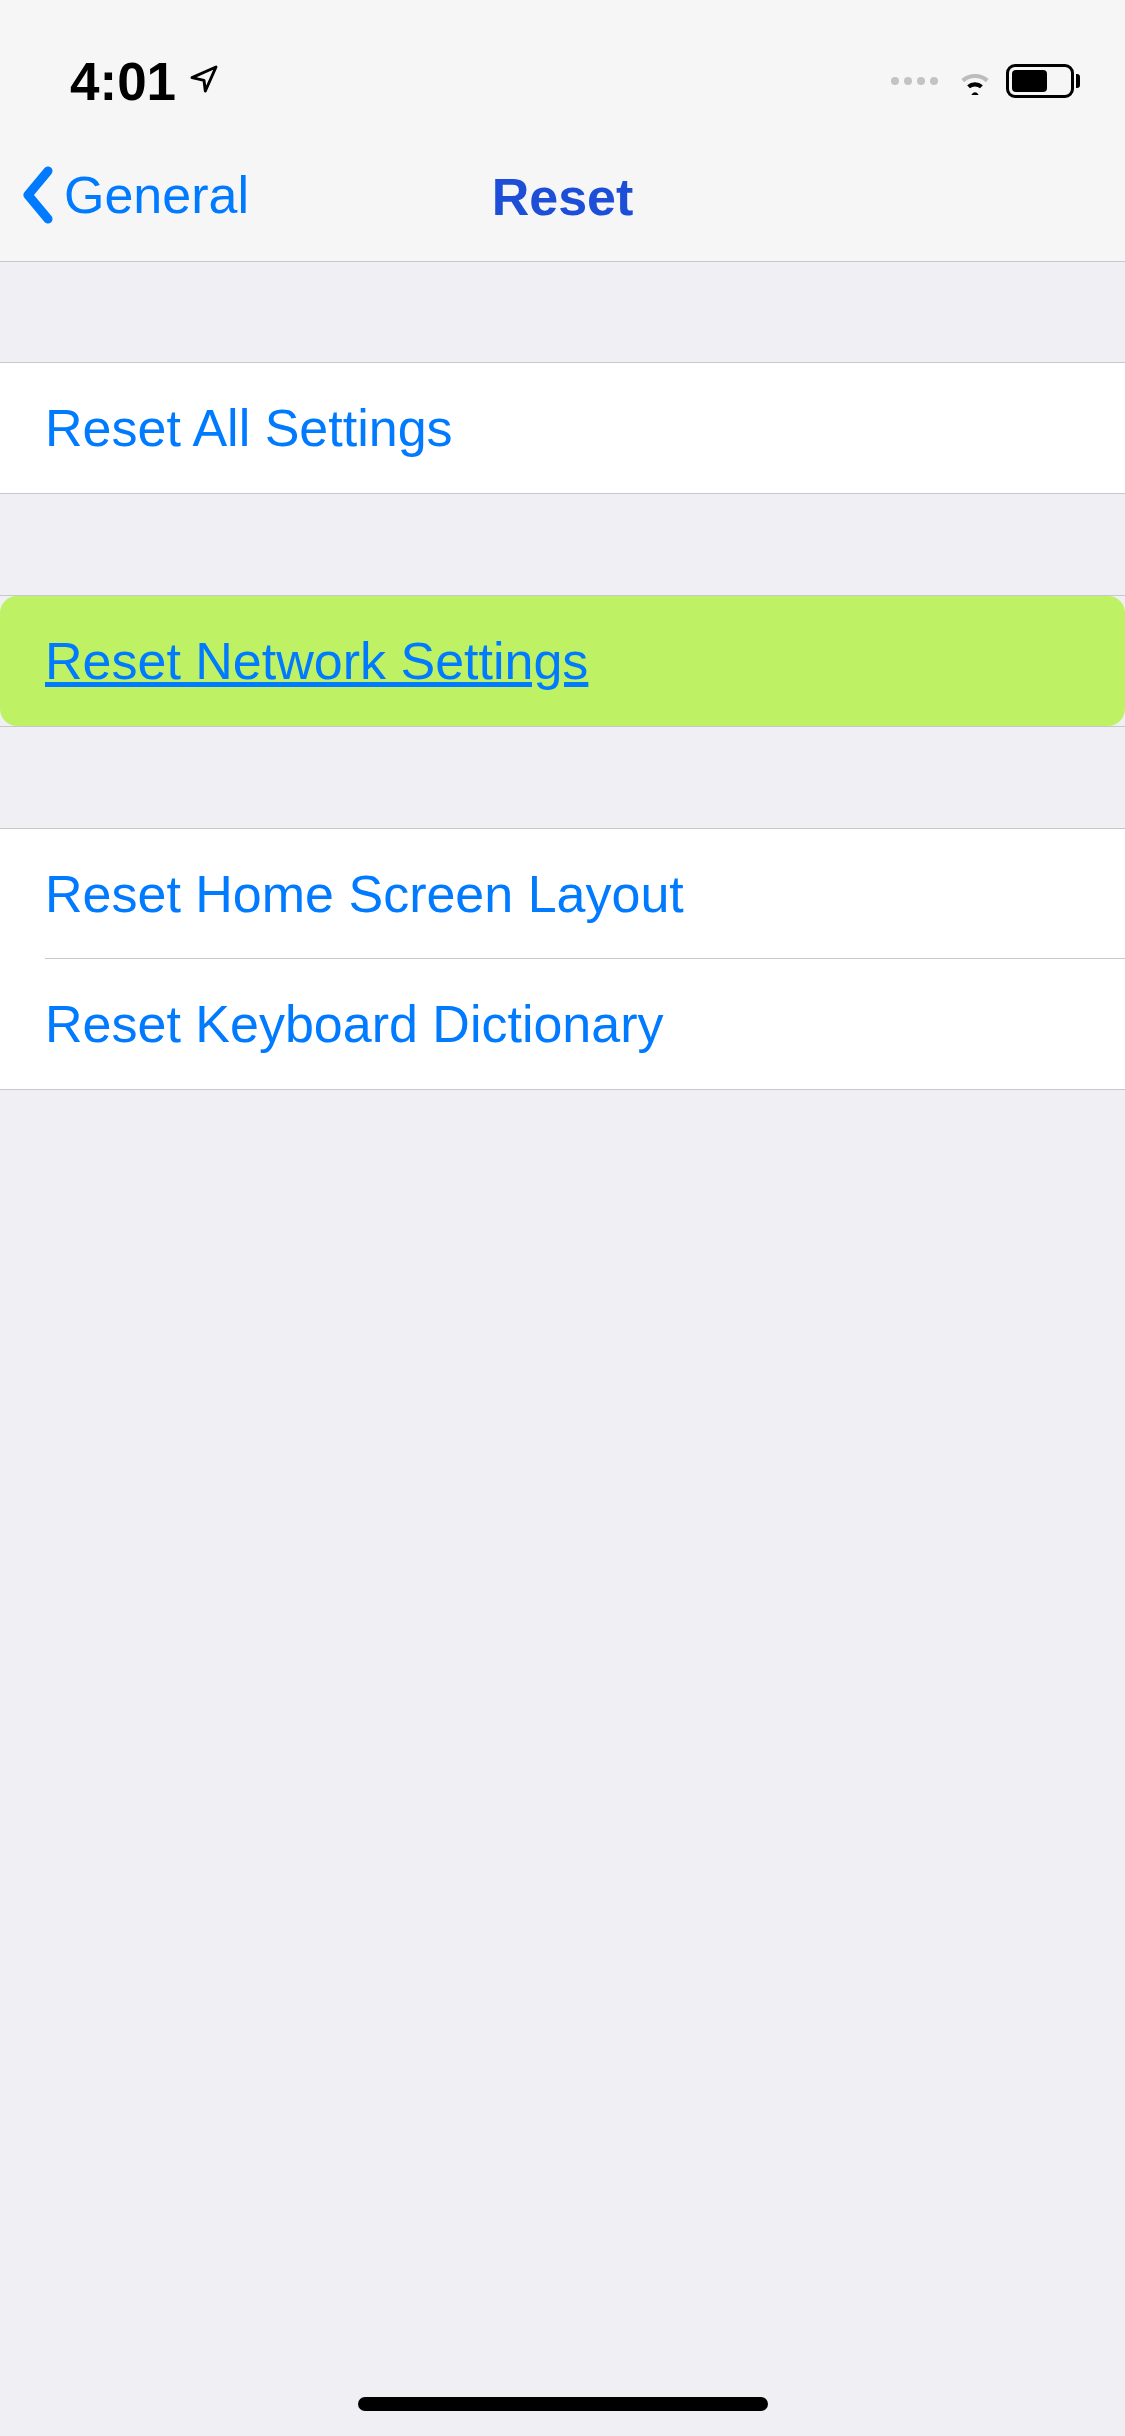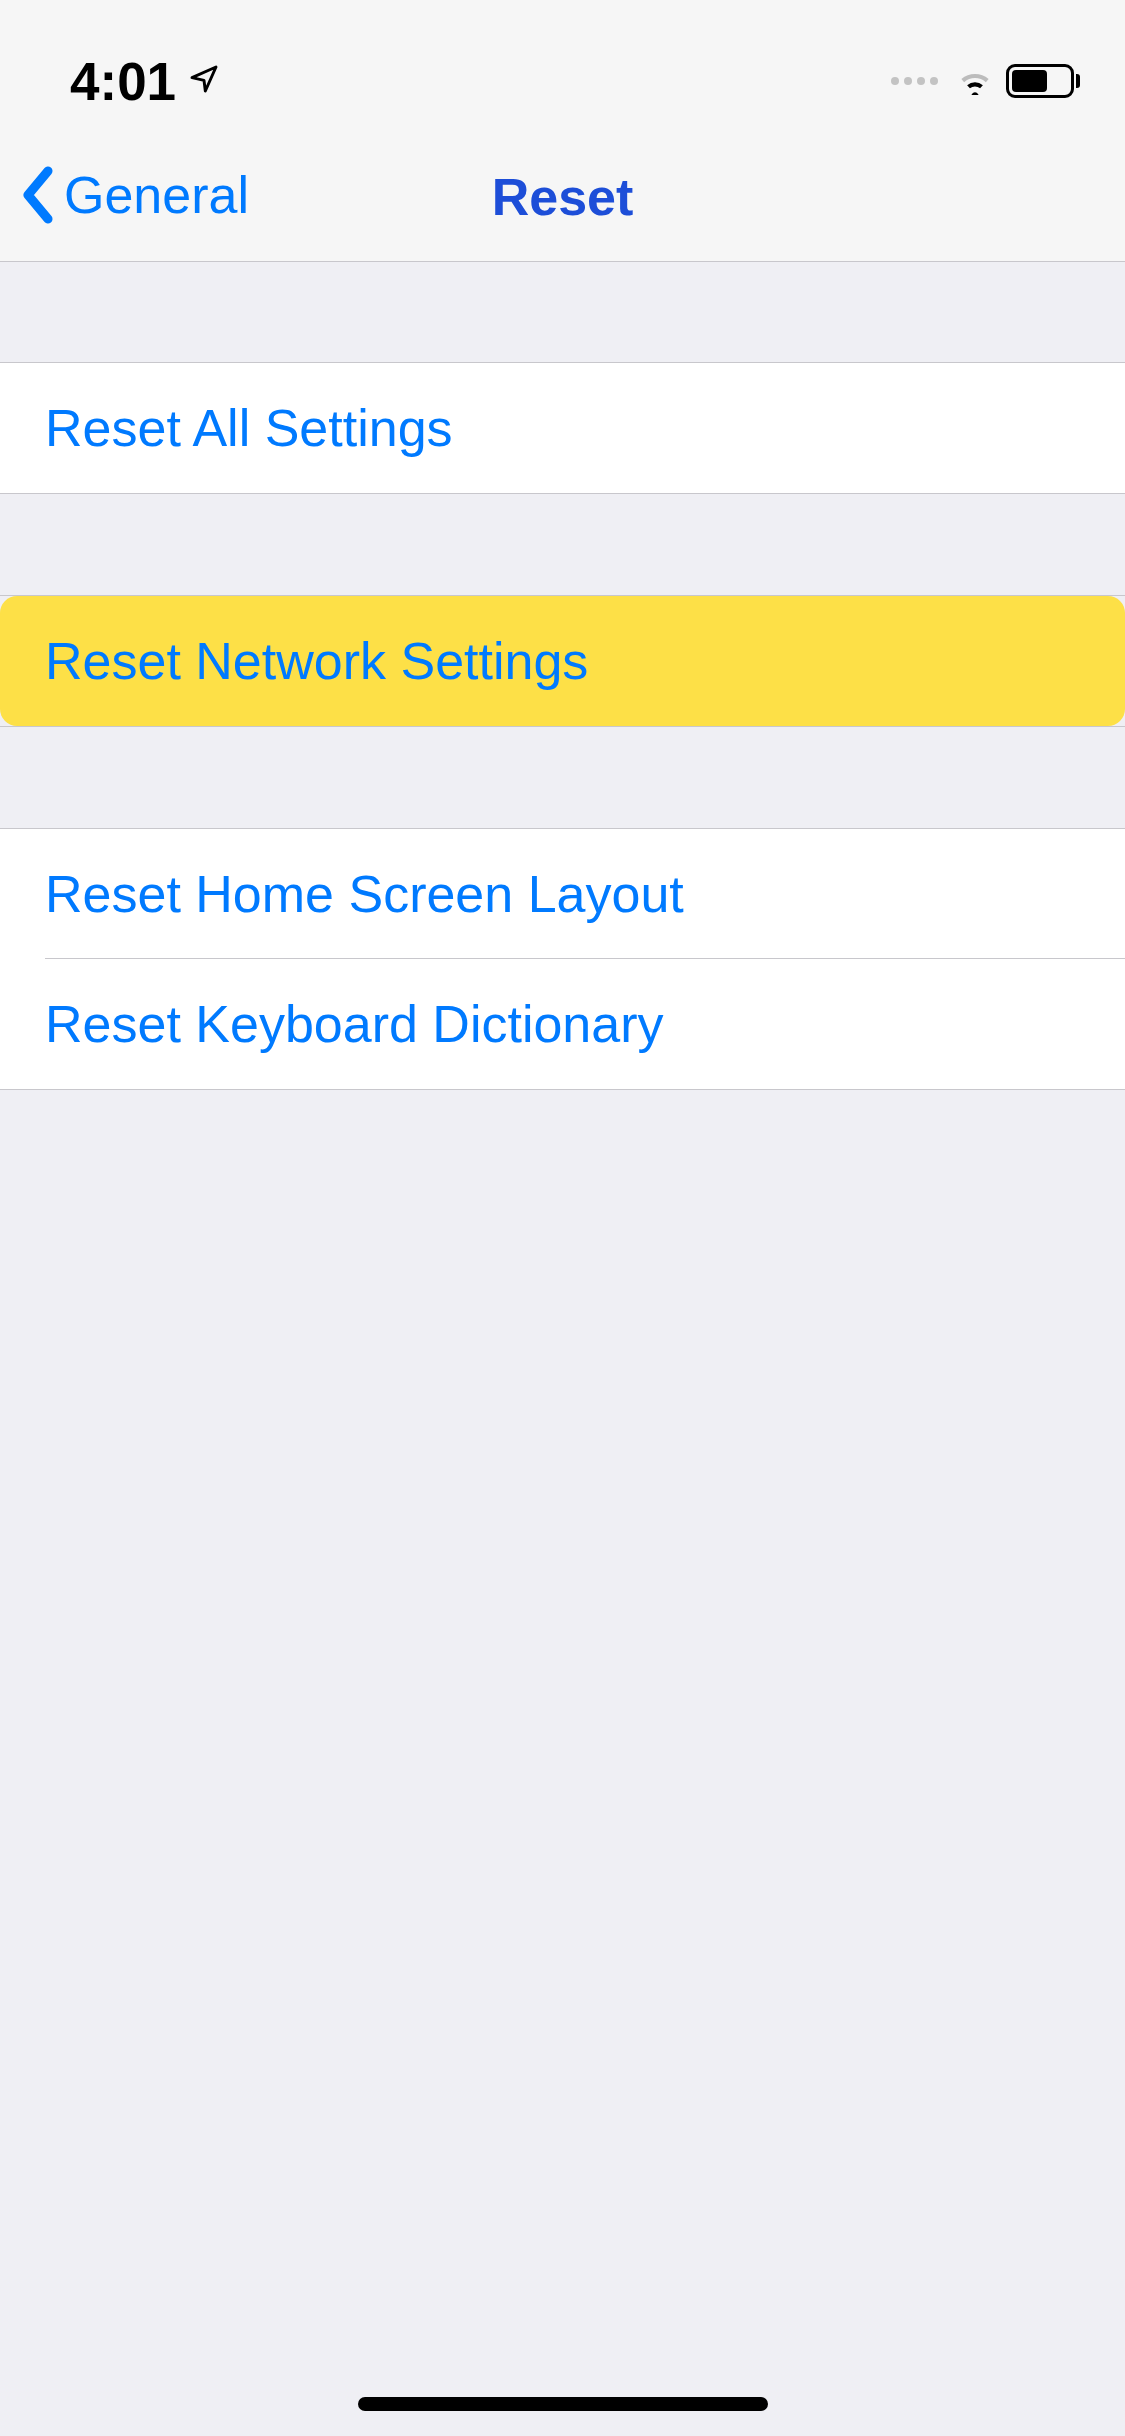--- a/index.html
+++ b/index.html
@@ -146,21 +146,22 @@
     .list-item:not(:last-child)::after {
       content: "";
       position: absolute;
       left: 45px;
       right: 0;
       bottom: 0;
       height: 1px;
       background: #c8c7cc;
     }
     .list-item.highlighted {
-      background: #fde047;
+      background: #bef264;
+      text-decoration: underline;
     }
     .list-group-single {
       background: transparent;
       border-top: 1px solid #c8c7cc;
       border-bottom: 1px solid #c8c7cc;
     }
     .home-indicator {
       position: absolute;
       bottom: 25px;
       left: 50%;

